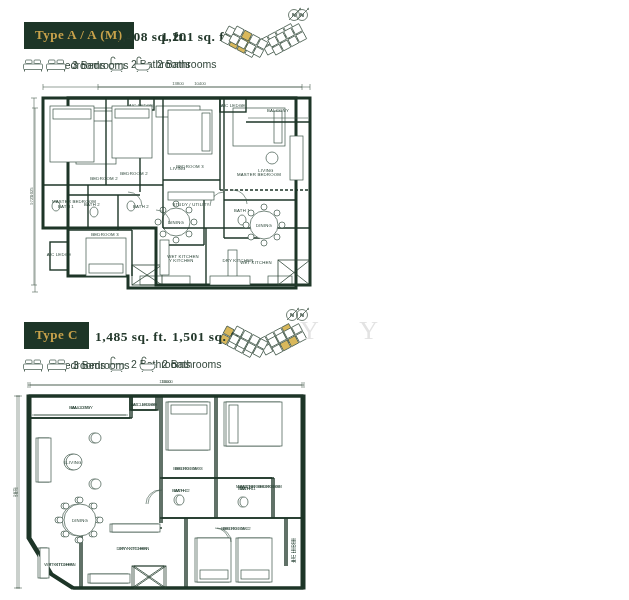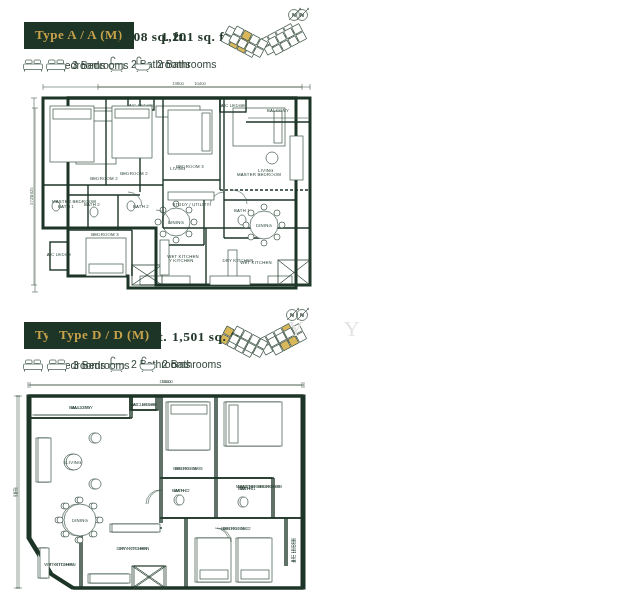--- a/index.html
+++ b/index.html
@@ -30,22 +30,22 @@
   .plan { position:absolute; }
   .wall   { fill:none; stroke:#1d3527; stroke-width:3;   stroke-linejoin:miter; }
   .wall-i { fill:none; stroke:#1d3527; stroke-width:1.4; }
   .thin   { fill:none; stroke:#3c5548; stroke-width:0.6; }
   .furn   { fill:#ffffff; stroke:#3c5548; stroke-width:0.7; }
   .hatch  { fill:none; stroke:#2b4234; stroke-width:0.8; }
   .rlabel { font:4.3px "Liberation Sans", sans-serif; fill:#1f3a2c; text-anchor:middle; letter-spacing:.2px; }
   .dimln  { stroke:#4d6154; stroke-width:0.6; }
   .dimt   { font:4.2px "Liberation Sans", sans-serif; fill:#4d6154; text-anchor:middle; }
 
-  .watermark { position:absolute; font-family:"Liberation Serif", serif; font-size:22px;
-               color:#e3e3e3; letter-spacing:18px; top:316px; left:288px; }
+  .watermark { position:absolute; font-family:"Liberation Serif", serif; font-size:26px;
+               color:#e3e3e3; letter-spacing:18px; top:316px; left:300px; }
 </style>
 </head>
 <body>
 
 <div id="page">
 
   <div class="quad" id="quad-a">
     <div class="type-badge" style="left:24px; top:22px;"><span>Type A / A (M)</span></div>
     <div class="area-text" style="left:161px; top:29px;">1,201 sq. ft.</div>
 
@@ -412,21 +412,20 @@
       <text x="170" y="114" class="rlabel">BATH 2</text>
       <text x="236" y="112" class="rlabel">BATH 1</text>
       <text x="225" y="152" class="rlabel">BEDROOM 2</text>
       <text transform="rotate(-90 284 172)" x="284" y="172" class="rlabel">A/C LEDGE</text>
       <text x="122" y="172" class="rlabel">DRY KITCHEN</text>
       <text x="48" y="188" class="rlabel">WET KITCHEN</text>
     </svg>
   </div>
 
   <div class="quad" id="quad-d">
-    <div class="type-badge" style="left:48px; top:22px;"><span>Type D / D (M)</span></div>
     <div class="area-text" style="left:172px; top:29px;">1,501 sq. ft.</div>
 
     <div class="feat" style="left:46px; top:57px;">
       <svg width="22" height="15" viewBox="0 0 22 15">
         <rect x="1.5" y="7" width="19" height="5.5" rx="1" class="furn" stroke-width="1.1"></rect>
         <rect x="3.5" y="3" width="6.5" height="3.5" rx="1" class="furn" stroke-width="1.1"></rect>
         <rect x="12" y="3" width="6.5" height="3.5" rx="1" class="furn" stroke-width="1.1"></rect>
         <line x1="2.5" y1="12.5" x2="2.5" y2="14.5" class="hatch" stroke-width="1.1"></line>
         <line x1="19.5" y1="12.5" x2="19.5" y2="14.5" class="hatch" stroke-width="1.1"></line>
       </svg>

